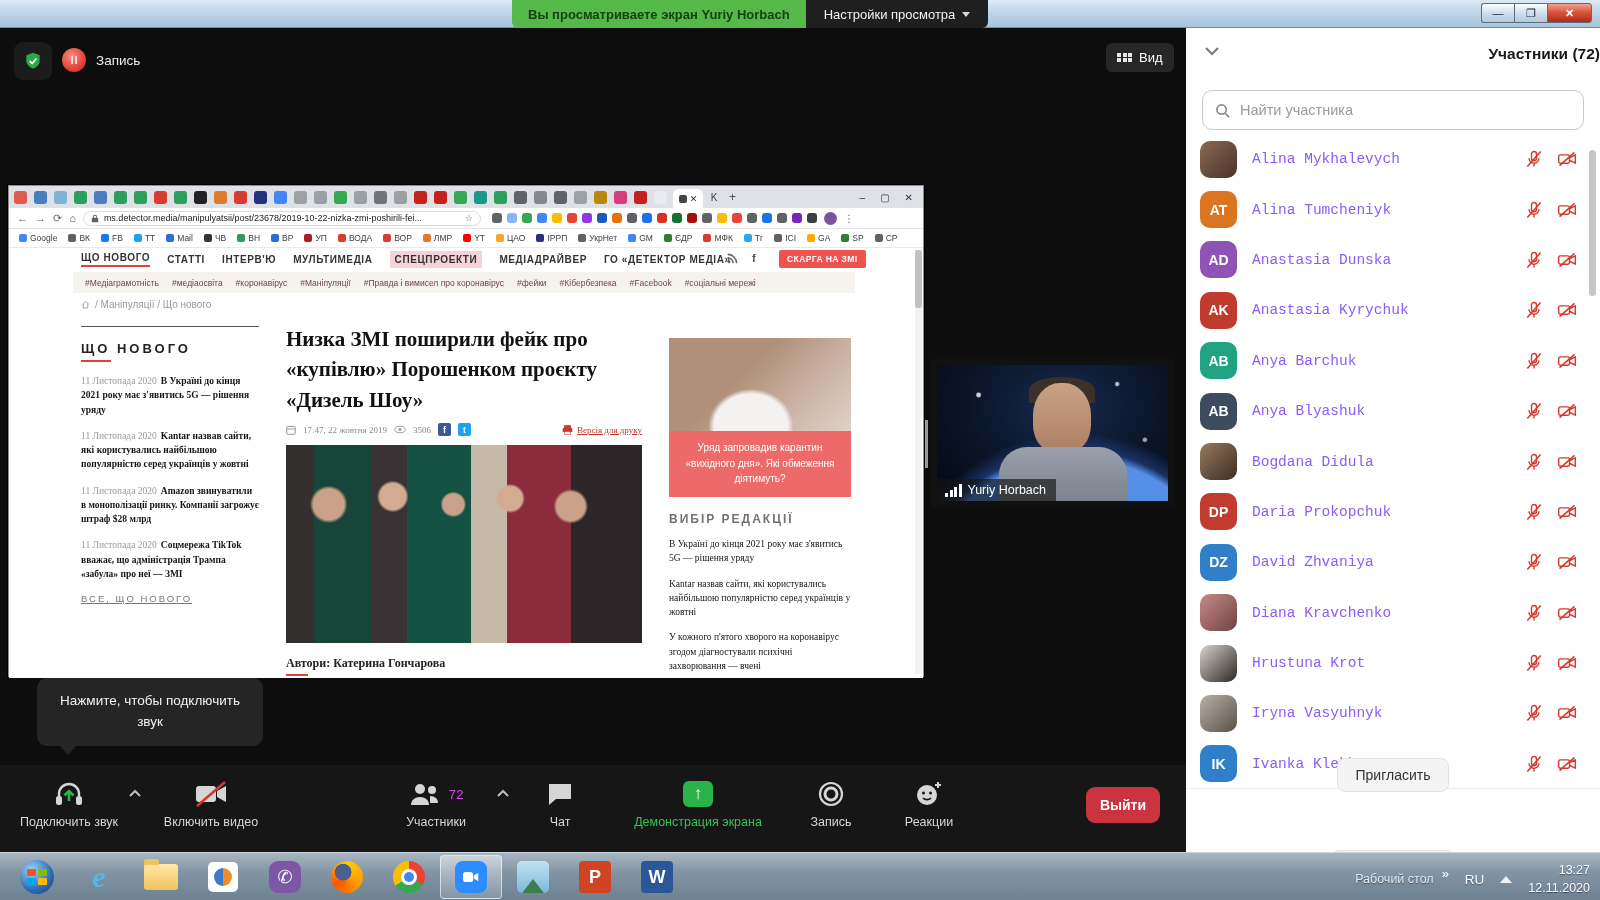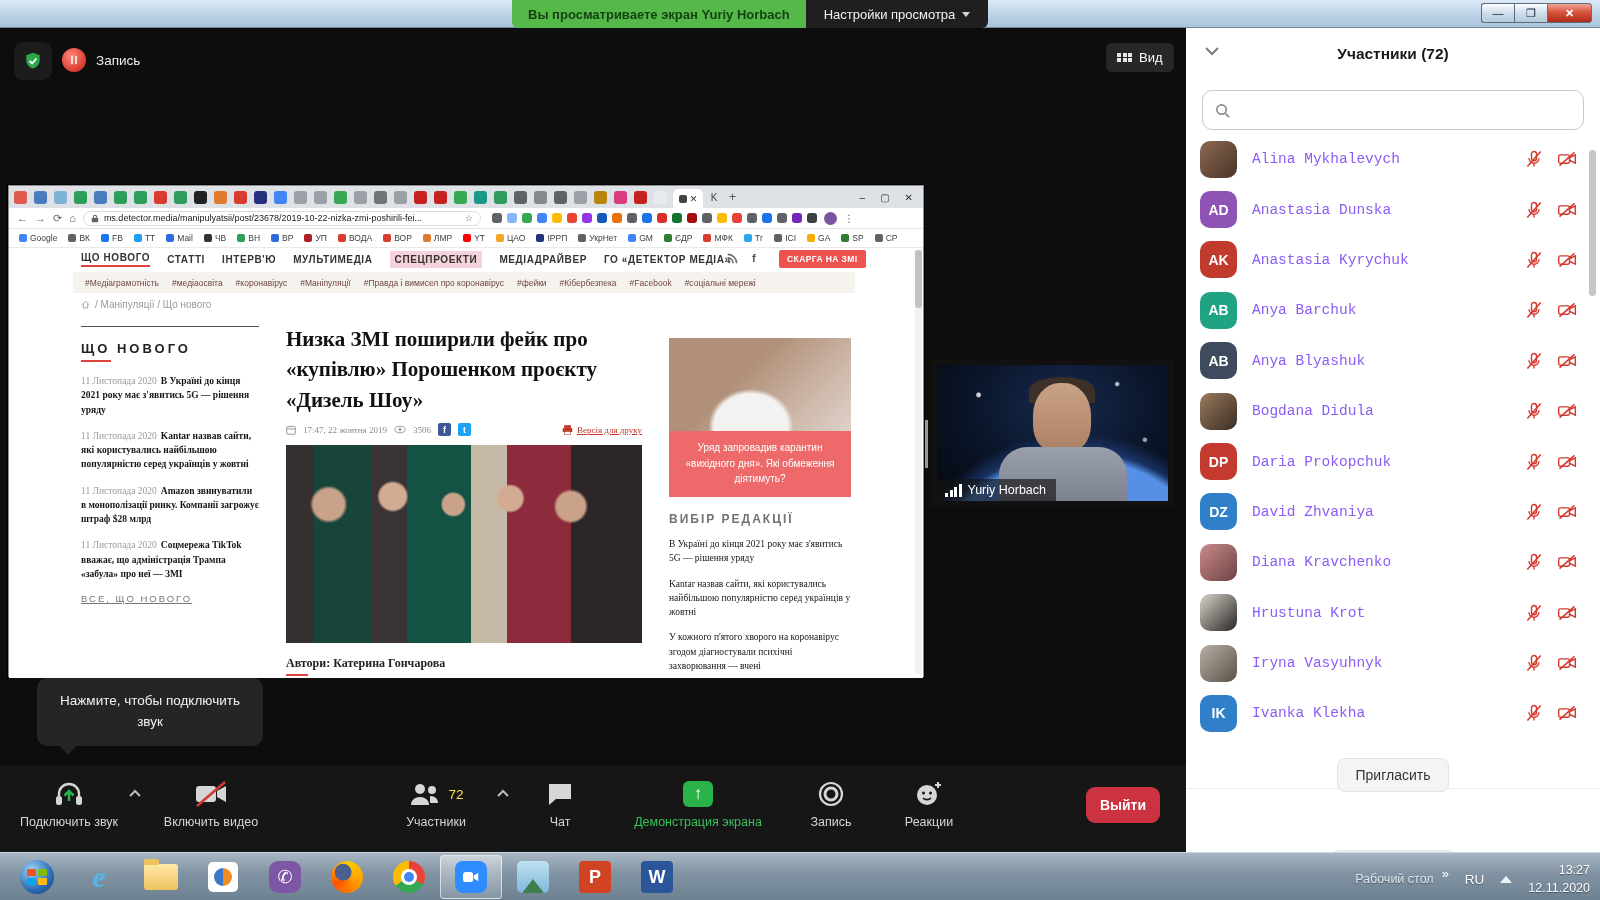--- a/index.html
+++ b/index.html
@@ -163,27 +163,27 @@
 
   
   .toolbar{position:absolute;left:0;bottom:0;width:1186px;height:87px;background:#161616;}
   .tb-item{position:absolute;top:12px;text-align:center;color:#d6d6d6;}
   .tb-icon{height:34px;display:flex;align-items:center;justify-content:center;}
   .tb-label{font-size:12.5px;margin-top:4px;color:#d6d6d6;}
   .tb-label.green{color:#35c05a;}
   .tb-chev{position:absolute;top:24px;color:#bdbdbd;}
   .share-ic{width:30px;height:26px;background:#2bb34b;border-radius:6px;display:flex;align-items:center;
     justify-content:center;color:#fff;font-size:17px;font-weight:bold;}
-  .count72{font-size:13.5px;color:#fde047;margin-left:6px;}
+  .count72{font-size:13.5px;color:#d946ef;margin-left:6px;}
   .leave-btn{position:absolute;left:1086px;top:22px;width:74px;height:36px;background:#cc3340;border:none;
     border-radius:9px;color:#fff;font-size:14px;font-weight:bold;}
 
   
   .panel{position:absolute;left:1186px;top:28px;width:414px;height:824px;background:#fff;}
-  .panel-header{position:relative;height:52px;display:flex;align-items:center;justify-content:center;}
+  .panel-header{position:relative;height:52px;display:flex;align-items:center;justify-content:flex-end;}
   .panel-chev{position:absolute;left:18px;top:18px;}
   .panel-title{font-size:15.5px;font-weight:bold;color:#1a1a1a;}
   .search-wrap{padding:10px 16px 0 16px;}
   .search-box{height:40px;border:1px solid #c9c9c9;border-radius:10px;display:flex;align-items:center;
     padding:0 12px;gap:8px;}
   .search-box input{border:none;outline:none;flex:1;font-size:14.5px;color:#333;
     font-family:"Liberation Sans",sans-serif;background:transparent;}
   .search-box input::placeholder{color:#9b9b9b;}
   .plist{position:absolute;left:0;top:106px;width:406px;height:652px;overflow:hidden;}
   .prow{height:50.4px;display:flex;align-items:center;padding:0 14px;}
@@ -732,20 +732,21 @@
           <polyline points="2,2 8,8 14,2" fill="none" stroke="#7a7a7a" stroke-width="2"></polyline>
         </svg>
       <span class="panel-title">Участники (72)</span>
     </div>
     <div class="search-wrap">
       <div class="search-box">
         <svg width="15" height="15" viewBox="0 0 16 16">
             <circle cx="7" cy="7" r="5" fill="none" stroke="#8a8a8a" stroke-width="1.8"></circle>
             <line x1="11" y1="11" x2="15" y2="15" stroke="#8a8a8a" stroke-width="1.8"></line>
           </svg>
+        <input placeholder="Найти участника" style="">
       </div>
     </div>
     <div class="plist">
 
         <div class="prow">
           <div class="pavatar" style="background: linear-gradient(135deg, rgb(138, 106, 82), rgb(74, 51, 40));"></div>
           <div class="pname">Alina Mykhalevych</div>
           <div class="picons">
             <svg width="20" height="20" viewBox="0 0 24 24">
               <path d="M12 3a3 3 0 0 1 3 3v5a3 3 0 0 1-6 0V6a3 3 0 0 1 3-3z" fill="none" stroke="#d43a2f" stroke-width="1.7"></path>
@@ -754,20 +755,37 @@
               <line x1="4" y1="21" x2="20" y2="3" stroke="#d43a2f" stroke-width="1.9"></line>
             </svg>
             <svg width="22" height="20" viewBox="0 0 24 24">
               <rect x="2" y="7" width="13" height="10" rx="2" fill="none" stroke="#d43a2f" stroke-width="1.7"></rect>
               <path d="M15 10.5l7-3.5v10l-7-3.5" fill="none" stroke="#d43a2f" stroke-width="1.7"></path>
               <line x1="3" y1="20" x2="21" y2="4" stroke="#d43a2f" stroke-width="1.9"></line>
             </svg>
           </div>
         </div>
 
+        <div class="prow">
+          <div class="pavatar" style="background: rgb(219, 117, 33);">AT</div>
+          <div class="pname">Alina Tumcheniyk</div>
+          <div class="picons">
+            <svg width="20" height="20" viewBox="0 0 24 24">
+              <path d="M12 3a3 3 0 0 1 3 3v5a3 3 0 0 1-6 0V6a3 3 0 0 1 3-3z" fill="none" stroke="#d43a2f" stroke-width="1.7"></path>
+              <path d="M6 11a6 6 0 0 0 12 0" fill="none" stroke="#d43a2f" stroke-width="1.7"></path>
+              <line x1="12" y1="17" x2="12" y2="21" stroke="#d43a2f" stroke-width="1.7"></line>
+              <line x1="4" y1="21" x2="20" y2="3" stroke="#d43a2f" stroke-width="1.9"></line>
+            </svg>
+            <svg width="22" height="20" viewBox="0 0 24 24">
+              <rect x="2" y="7" width="13" height="10" rx="2" fill="none" stroke="#d43a2f" stroke-width="1.7"></rect>
+              <path d="M15 10.5l7-3.5v10l-7-3.5" fill="none" stroke="#d43a2f" stroke-width="1.7"></path>
+              <line x1="3" y1="20" x2="21" y2="4" stroke="#d43a2f" stroke-width="1.9"></line>
+            </svg>
+          </div>
+        </div>
 
         <div class="prow">
           <div class="pavatar" style="background: rgb(143, 82, 181);">AD</div>
           <div class="pname">Anastasia Dunska</div>
           <div class="picons">
             <svg width="20" height="20" viewBox="0 0 24 24">
               <path d="M12 3a3 3 0 0 1 3 3v5a3 3 0 0 1-6 0V6a3 3 0 0 1 3-3z" fill="none" stroke="#d43a2f" stroke-width="1.7"></path>
               <path d="M6 11a6 6 0 0 0 12 0" fill="none" stroke="#d43a2f" stroke-width="1.7"></path>
               <line x1="12" y1="17" x2="12" y2="21" stroke="#d43a2f" stroke-width="1.7"></line>
               <line x1="4" y1="21" x2="20" y2="3" stroke="#d43a2f" stroke-width="1.9"></line>

